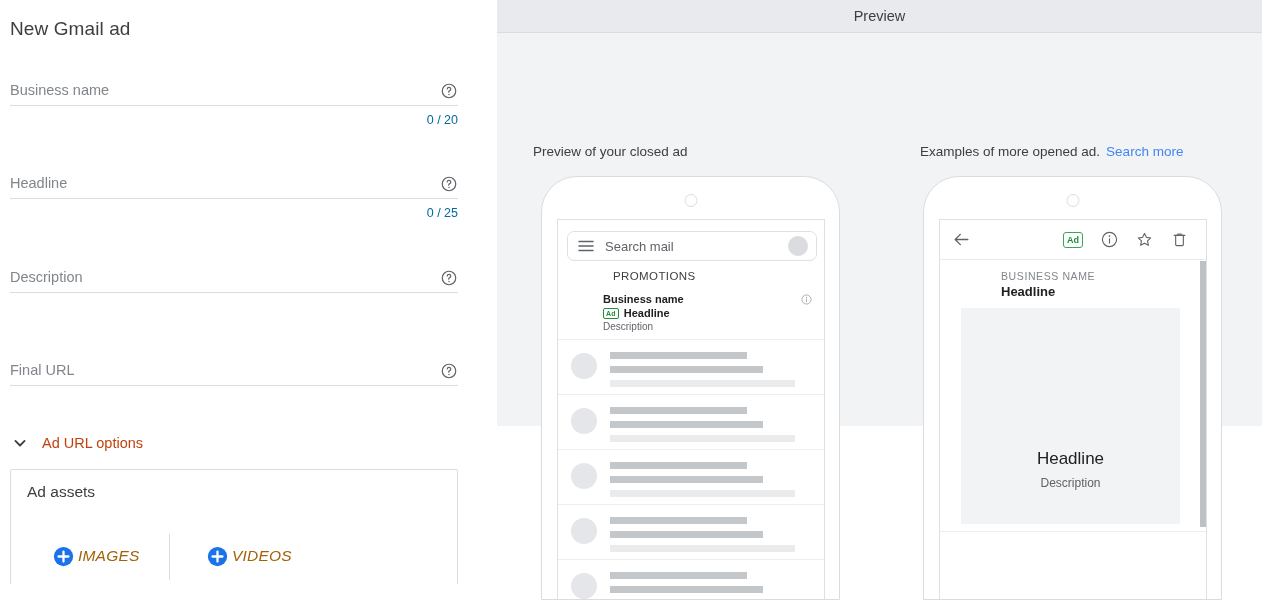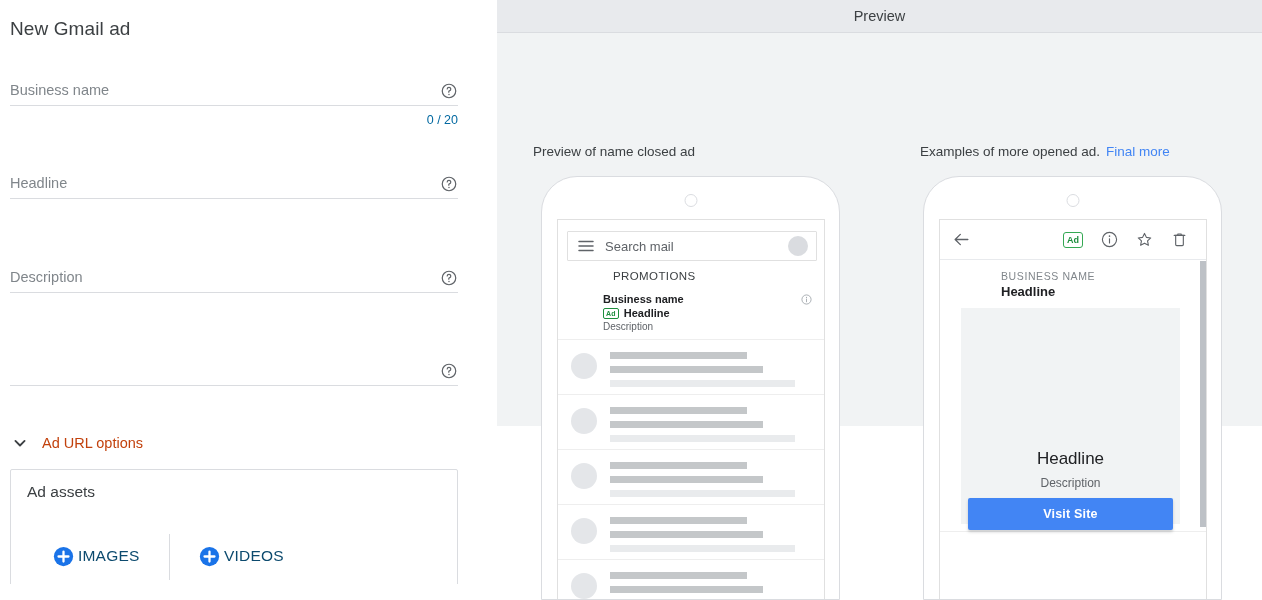--- a/index.html
+++ b/index.html
@@ -76,29 +76,30 @@
     display: flex; align-items: center;
   }
   .asset-btn {
     display: flex; align-items: center; gap: 4px;
     cursor: pointer; background: none; border: 0; padding: 0;
     font-family: inherit;
   }
   .asset-btn .plus { width: 21px; height: 21px; display:block; }
   .asset-btn .plus svg { display:block; width:21px; height:21px; }
   .asset-btn .txt {
-    font-size: 15.5px; font-weight: 500; color: #0c4a6e;
+    font-size: 15.5px; font-weight: 500; color: #a16207;
     letter-spacing: .2px;
+    font-style: italic;
   }
   #btn-images { position: absolute; left: 42px; }
   #asset-divider {
     position: absolute; left: 158px; top: 6px;
     width: 1px; height: 46px; background: #dadce0;
   }
-  #btn-videos { position: absolute; left: 188px; }
+  #btn-videos { position: absolute; left: 196px; }
 
   
   #preview-panel {
     position: absolute; left: 497px; top: 0;
     width: 765px; height: 426px;
     background: #f1f3f4;
   }
   #preview-header {
     position: absolute; left: 0; top: 0;
     width: 765px; height: 33px;
@@ -137,21 +138,21 @@
     position: absolute; left: 15px; top: 42px;
     width: 268px; bottom: 0;
     border: 1px solid #e0e0e0; border-bottom: 0;
     background: #fff; overflow: hidden;
   }
 
   
   #search-bar {
     position: absolute; left: 9px; top: 11px;
     width: 250px; height: 30px;
-    border: 1px solid #e0e0e0; border-radius: 1px;
+    border: 1px solid #e0e0e0; border-radius: 7px;
     display: flex; align-items: center;
   }
   #hamburger-icon { margin-left: 10px; width: 16px; height: 12px; display:block; }
   #hamburger-icon svg { display:block; }
   #search-placeholder {
     margin-left: 11px; font-size: 13px; color: #5f6368; flex: 1;
   }
   #gmail-avatar {
     width: 20px; height: 20px; border-radius: 50%;
     background: #dadce0; margin-right: 8px;
@@ -290,37 +291,39 @@
       <div class="field-row">
         <div class="field-label">Headline</div>
         <span class="help-icon">
           <svg viewBox="0 0 24 24" fill="none" stroke="currentColor" stroke-width="1.6">
             <circle cx="12" cy="12" r="9"></circle>
             <path d="M9.6 9.3a2.4 2.4 0 1 1 2.9 2.5c-.5.1-.8.6-.8 1.1v.6" stroke-linecap="round"></path>
             <circle cx="12" cy="16.7" r=".95" fill="currentColor" stroke="none"></circle>
           </svg>
         </span>
       </div>
+      <div class="counter">0 / 25</div>
     </div>
 
     <div class="field" id="fld-description">
       <div class="field-row">
         <div class="field-label">Description</div>
         <span class="help-icon">
           <svg viewBox="0 0 24 24" fill="none" stroke="currentColor" stroke-width="1.6">
             <circle cx="12" cy="12" r="9"></circle>
             <path d="M9.6 9.3a2.4 2.4 0 1 1 2.9 2.5c-.5.1-.8.6-.8 1.1v.6" stroke-linecap="round"></path>
             <circle cx="12" cy="16.7" r=".95" fill="currentColor" stroke="none"></circle>
           </svg>
         </span>
       </div>
     </div>
 
     <div class="field" id="fld-finalurl">
       <div class="field-row">
+        <div class="field-label">Final URL</div>
         <span class="help-icon">
           <svg viewBox="0 0 24 24" fill="none" stroke="currentColor" stroke-width="1.6">
             <circle cx="12" cy="12" r="9"></circle>
             <path d="M9.6 9.3a2.4 2.4 0 1 1 2.9 2.5c-.5.1-.8.6-.8 1.1v.6" stroke-linecap="round"></path>
             <circle cx="12" cy="16.7" r=".95" fill="currentColor" stroke="none"></circle>
           </svg>
         </span>
       </div>
     </div>
 
@@ -358,24 +361,24 @@
       </div>
     </div>
   </div>
 
   <div id="preview-panel">
 
     <div id="preview-header">
       <span class="t">Preview</span>
     </div>
 
-    <div class="preview-caption" id="caption-closed">Preview of name closed ad</div>
+    <div class="preview-caption" id="caption-closed">Preview of your closed ad</div>
 
     <div class="preview-caption" id="caption-opened">
-      <span>Examples of more opened ad.</span><a href="#" id="learn-more">Final more</a>
+      <span>Examples of more opened ad.</span><a href="#" id="learn-more">Search more</a>
     </div>
 
     <div class="phone" id="phone-left">
       <div class="phone-camera"></div>
       <div class="phone-screen">
 
         <div id="search-bar">
           <span id="hamburger-icon">
             <svg viewBox="0 0 16 12" fill="none" stroke="#5f6368" stroke-width="1.5" stroke-linecap="round">
               <path d="M1 1.6h14M1 6h14M1 10.4h14"></path>
@@ -473,21 +476,20 @@
           </span>
         </div>
 
         <div id="opened-body">
           <div id="opened-biz">BUSINESS NAME</div>
           <div id="opened-head">Headline</div>
 
           <div id="creative-box">
             <div id="creative-headline">Headline</div>
             <div id="creative-desc">Description</div>
-            <button id="visit-site-btn">Visit Site</button>
           </div>
         </div>
 
         <div id="opened-scrollbar"></div>
       </div>
     </div>
 
   </div>
 </div>
 

